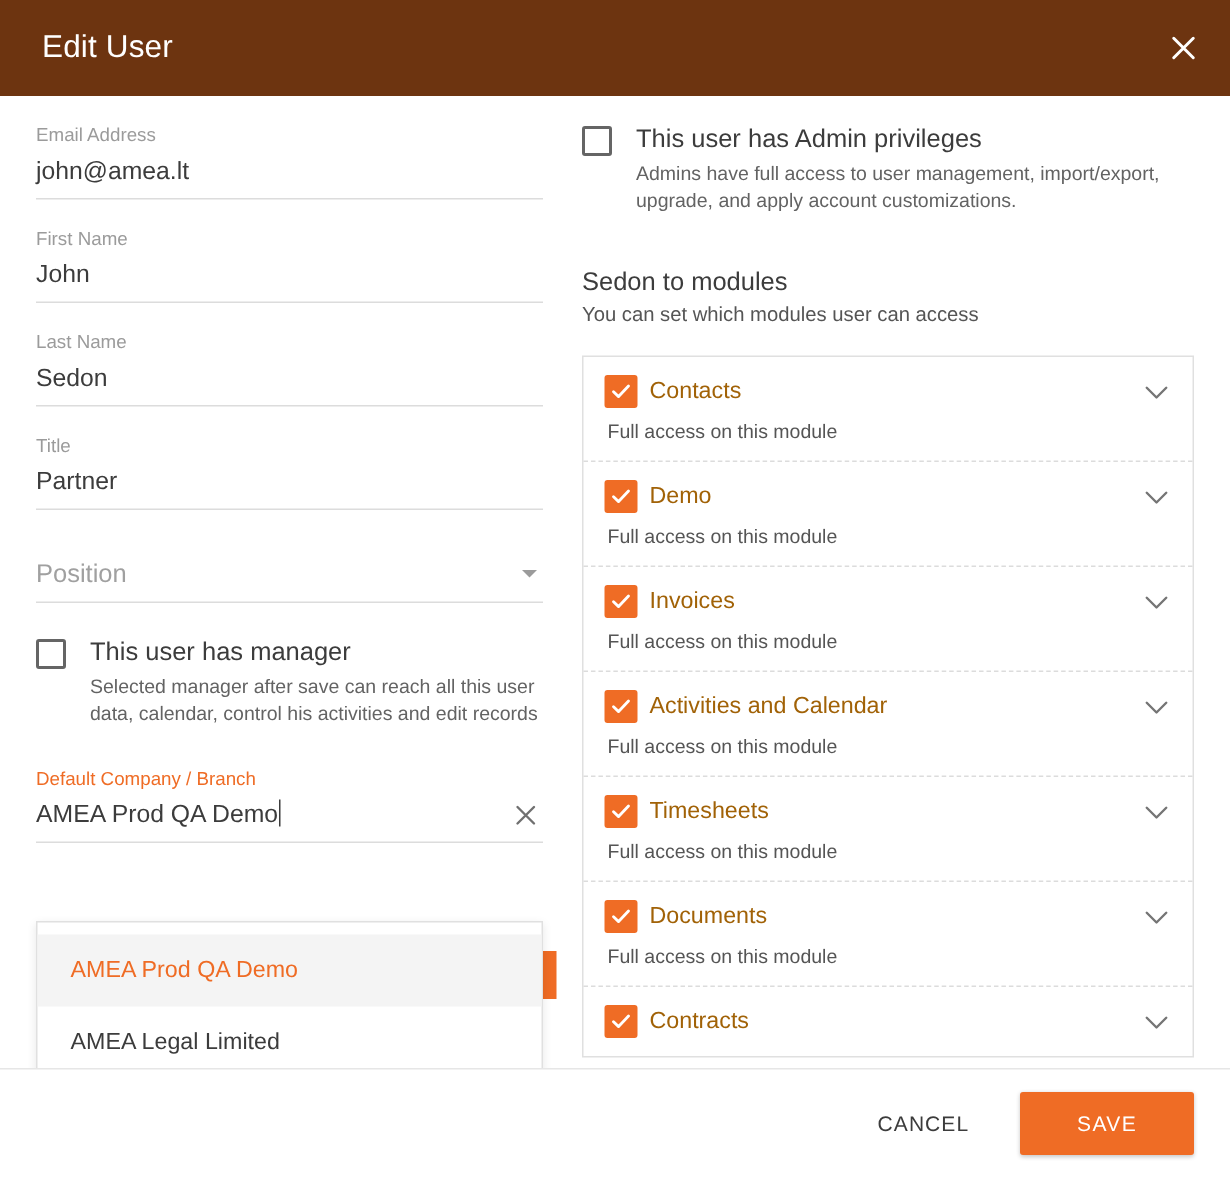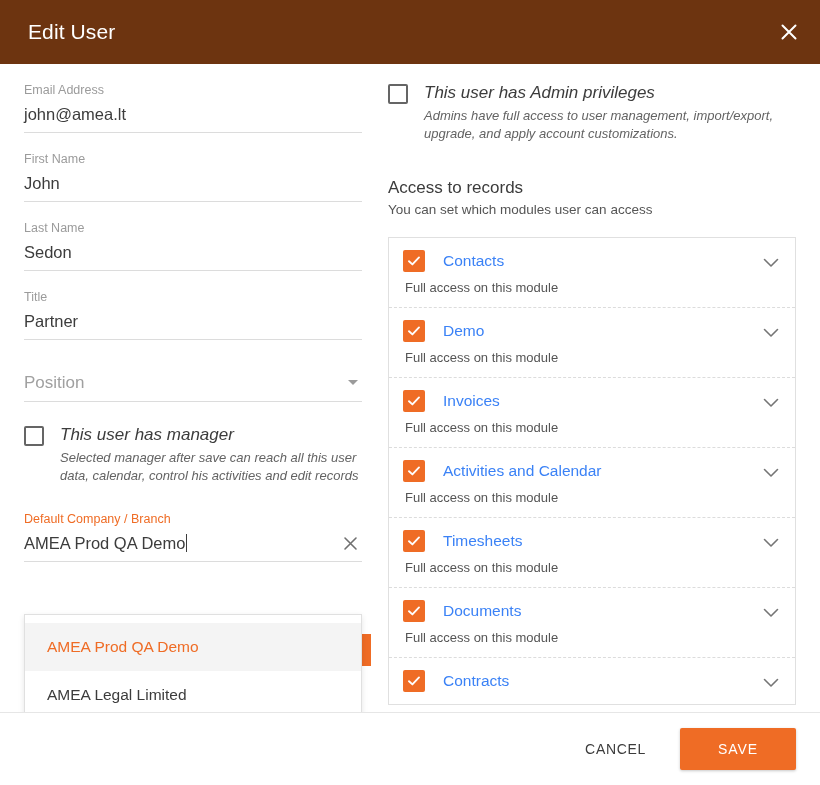--- a/index.html
+++ b/index.html
@@ -104,21 +104,21 @@
   
   .cb-row { display: flex; align-items: flex-start; }
   .cb-box {
     width: 20px; height: 20px; flex: 0 0 20px;
     border: 2px solid #656565;
     border-radius: 2px;
     margin-top: 2px;
     background: #fff;
     cursor: pointer;
   }
-  .cb-body { margin-left: 16px; font-style: italic; }
+  .cb-body { margin-left: 16px; }
   .cb-title {
     font-size: 17px; color: #3c3c3c; line-height: 22px;
   }
   .cb-desc {
     font-size: 13px; color: #636363; line-height: 18px;
     margin-top: 3px; max-width: 330px;
   }
   .col-right .cb-desc { max-width: 350px; }
 
   
@@ -142,22 +142,22 @@
   }
   .module:last-child { border-bottom: none; }
   .module-head { display: flex; align-items: center; }
   .mod-check {
     width: 22px; height: 22px; flex: 0 0 22px;
     background: #EF6C25; border-radius: 2px;
     display: flex; align-items: center; justify-content: center;
     cursor: pointer;
   }
   .mod-name {
-    margin-left: 18px;
-    font-size: 15.5px; color: #3b82f6;
+    margin-left: 8px;
+    font-size: 15.5px; color: #a16207;
   }
   .mod-chevron {
     position: absolute; right: 16px; top: 16px;
     cursor: pointer;
   }
   .mod-desc {
     font-size: 13px; color: #555;
     margin-top: 8px; margin-left: 2px;
   }
 
@@ -301,21 +301,21 @@
 
       <div class="cb-row" style="margin-bottom:34px;">
         <div class="cb-box"></div>
         <div class="cb-body">
           <div class="cb-title">This user has Admin privileges</div>
           <div class="cb-desc">Admins have full access to user management, import/export, upgrade, and apply account customizations.</div>
         </div>
       </div>
 
       <div>
-        <div class="sec-title">Access to records</div>
+        <div class="sec-title">Sedon to modules</div>
         <div class="sec-sub">You can set which modules user can access</div>
       </div>
 
       <div class="modules">
 
         <div class="module">
           <div class="module-head">
             <div class="mod-check">
               <svg width="14" height="14" viewBox="0 0 14 14" aria-hidden="true">
                   <path d="M2 7.2 L5.4 10.4 L12 3.4" stroke="#fff" stroke-width="1.9" fill="none" stroke-linecap="round" stroke-linejoin="round"></path>

